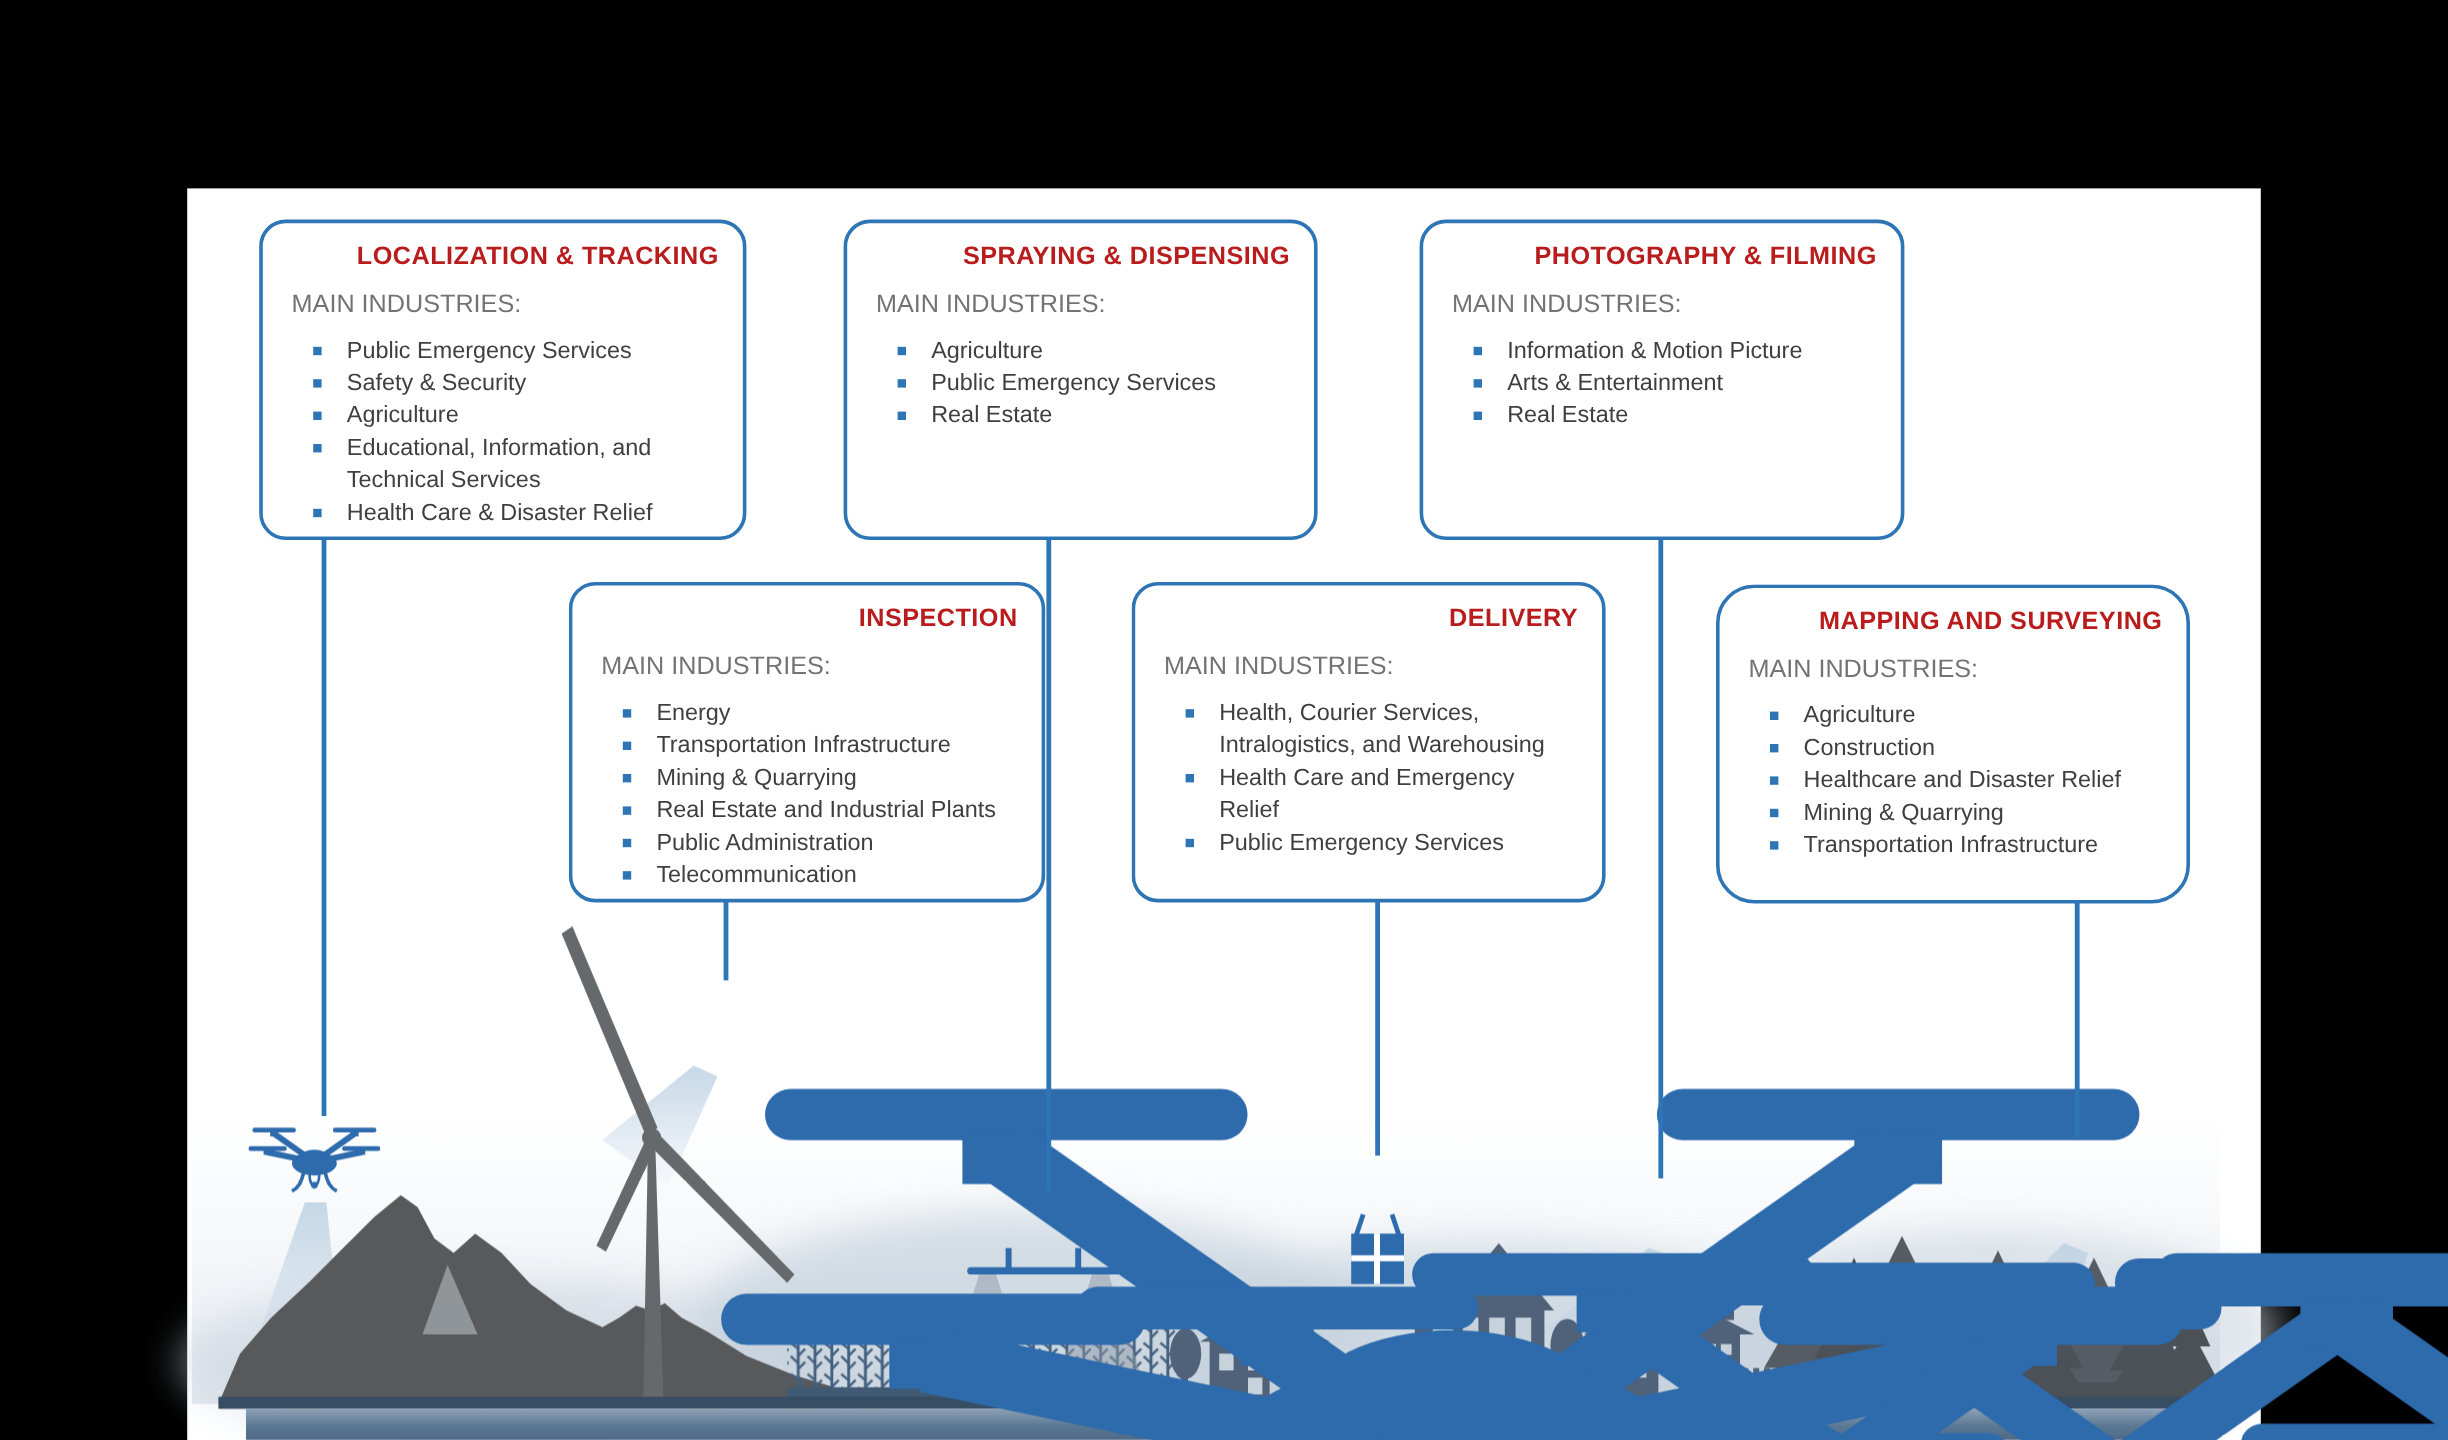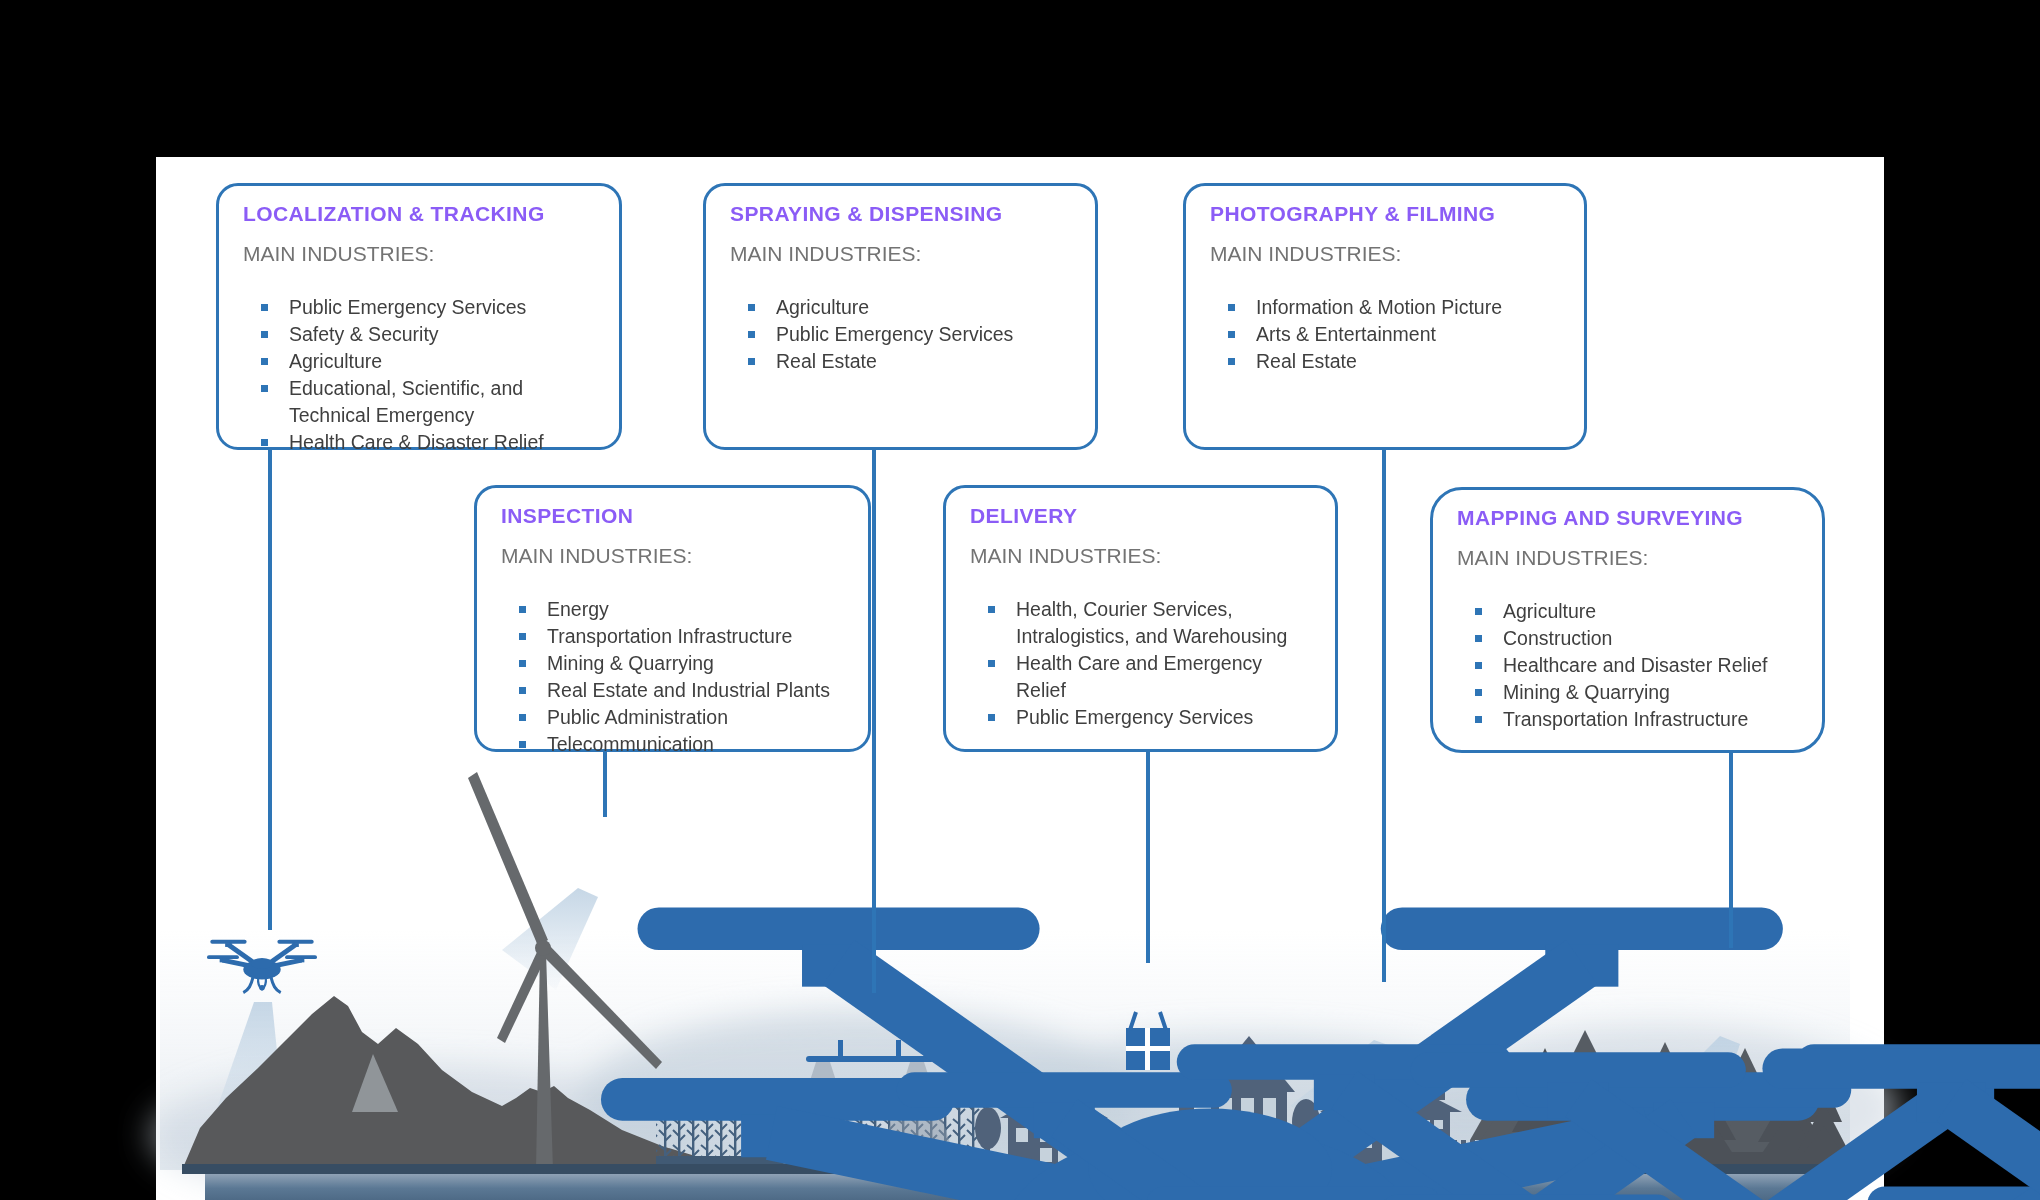--- a/index.html
+++ b/index.html
@@ -3,24 +3,24 @@
 <meta charset="utf-8">
 <style>
   html,body{margin:0;padding:0;background:#000;}
   #stage{position:relative;width:2040px;height:1200px;background:#000;overflow:hidden;
          font-family:"Liberation Sans", sans-serif;}
   #canvas{position:absolute;left:156px;top:157px;width:1728px;height:1043px;background:#ffffff;}
   #scene{position:absolute;left:0;top:0;width:2040px;height:1200px;z-index:1;}
   .connector{position:absolute;width:4px;background:#2e75b6;z-index:2;}
   .card{position:absolute;background:#ffffff;border:3px solid #2e75b6;border-radius:22px;
         box-sizing:border-box;padding:14px 20px 10px 24px;z-index:3;}
-  .card h3{margin:2px 0 0 0;text-align:left;font-size:21px;font-weight:bold;
-           letter-spacing:.4px;color:#8b5cf6;}
+  .card h3{margin:2px 0 0 0;text-align:right;font-size:21px;font-weight:bold;
+           letter-spacing:.4px;color:#b91c1c;}
   .card .subtitle{margin:16px 0 0 0;font-size:21px;color:#737373;}
-  .card ul{list-style:none;margin:28px 0 0 0;padding:0 0 0 0;}
+  .card ul{list-style:none;margin:13px 0 0 0;padding:0 0 0 0;}
   .card ul li{position:relative;margin:0 0 0 18px;padding:0 0 0 28px;font-size:19.5px;
               line-height:27px;color:#3f3f3f;}
   .card ul li::before{content:"";position:absolute;left:0;top:10px;width:7px;height:7px;
               background:#2e75b6;}
 </style>
 </head>
 <body>
 
 <div id="stage">
   <div id="canvas"></div>
@@ -227,21 +227,21 @@
   <div class="connector" style="left:1146px;top:750px;height:213px;"></div>
   <div class="connector" style="left:1729px;top:752px;height:196px;"></div>
 
   <div class="card" style="left:216px;top:183px;width:406px;height:267px;">
     <h3>LOCALIZATION &amp; TRACKING</h3>
     <p class="subtitle">MAIN INDUSTRIES:</p>
     <ul>
         <li>Public Emergency Services</li>
         <li>Safety &amp; Security</li>
         <li>Agriculture</li>
-        <li>Educational, Scientific, and Technical Emergency</li>
+        <li>Educational, Information, and Technical Services</li>
         <li>Health Care &amp; Disaster Relief</li>
       </ul>
   </div>
 
   <div class="card" style="left:703px;top:183px;width:395px;height:267px;">
     <h3>SPRAYING &amp; DISPENSING</h3>
     <p class="subtitle">MAIN INDUSTRIES:</p>
     <ul>
         <li>Agriculture</li>
         <li>Public Emergency Services</li>

